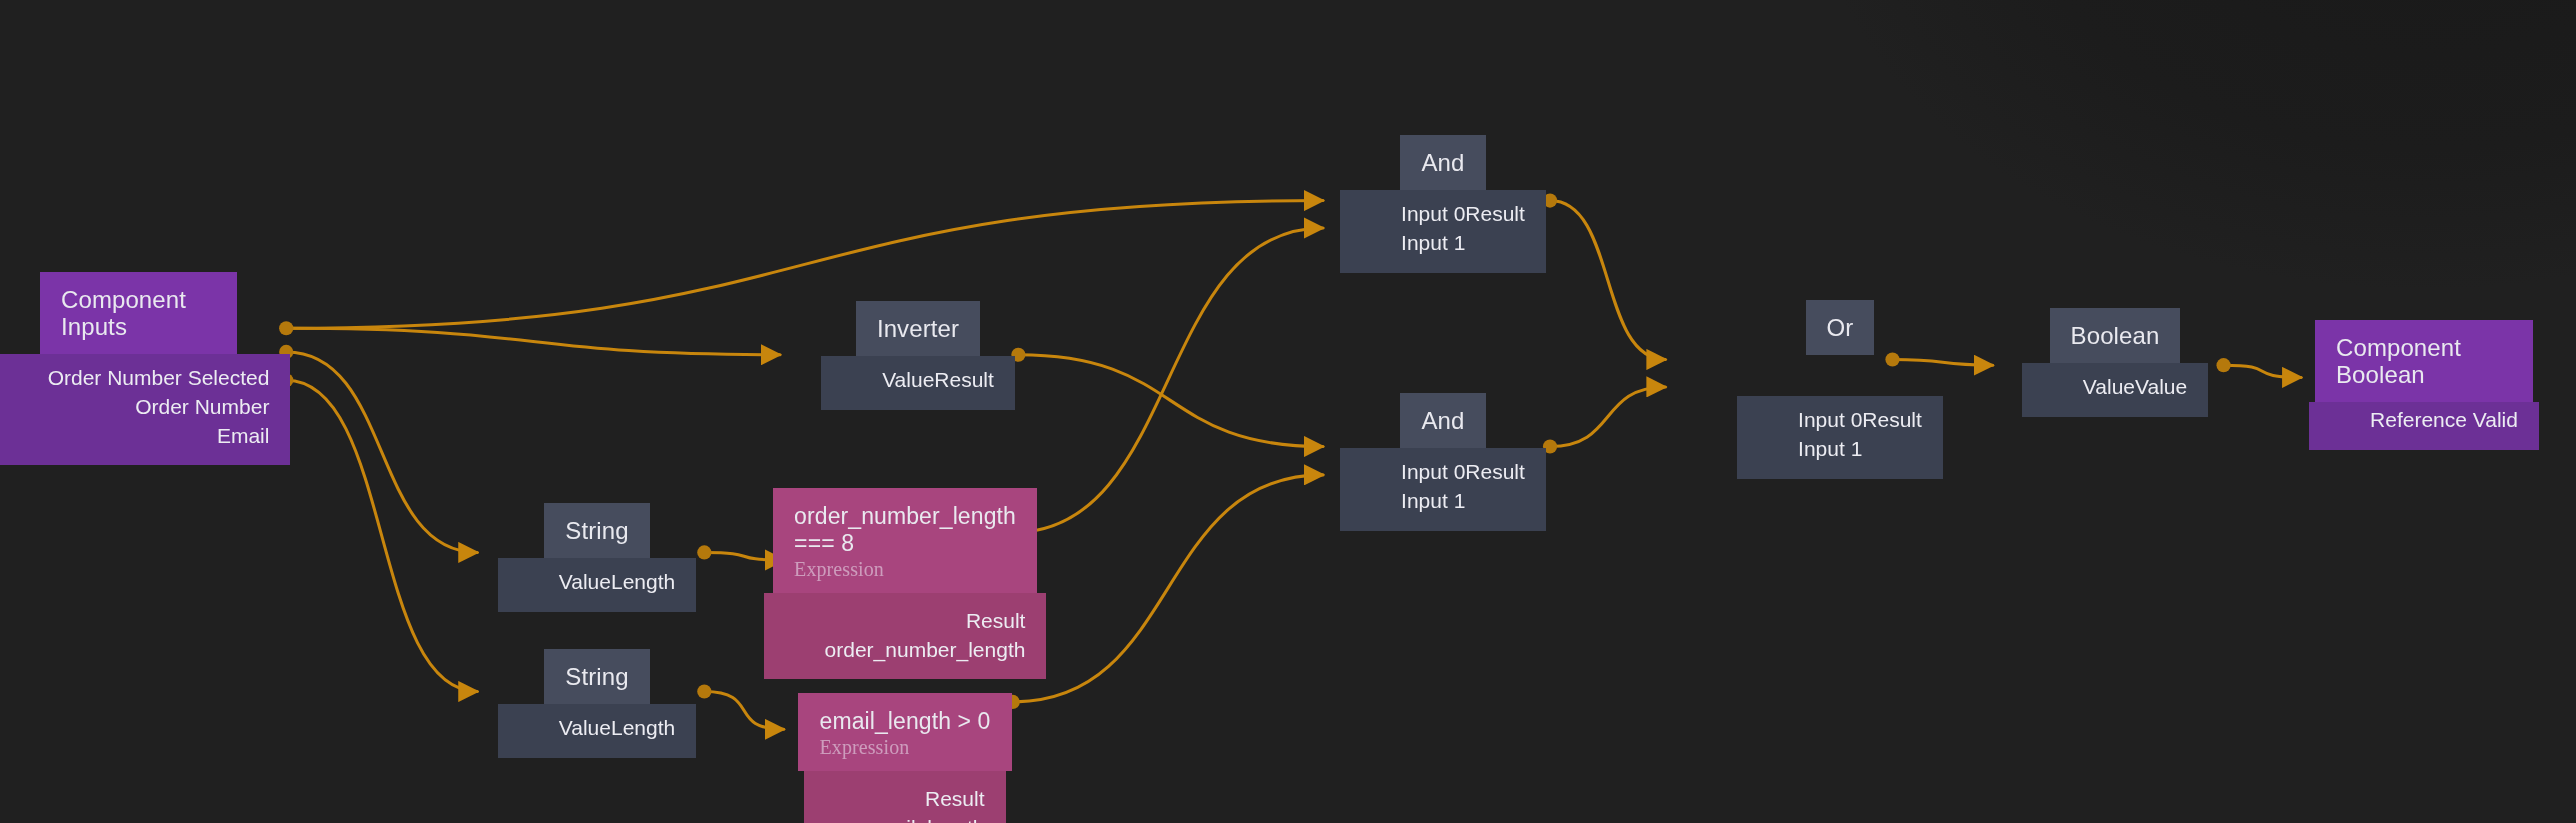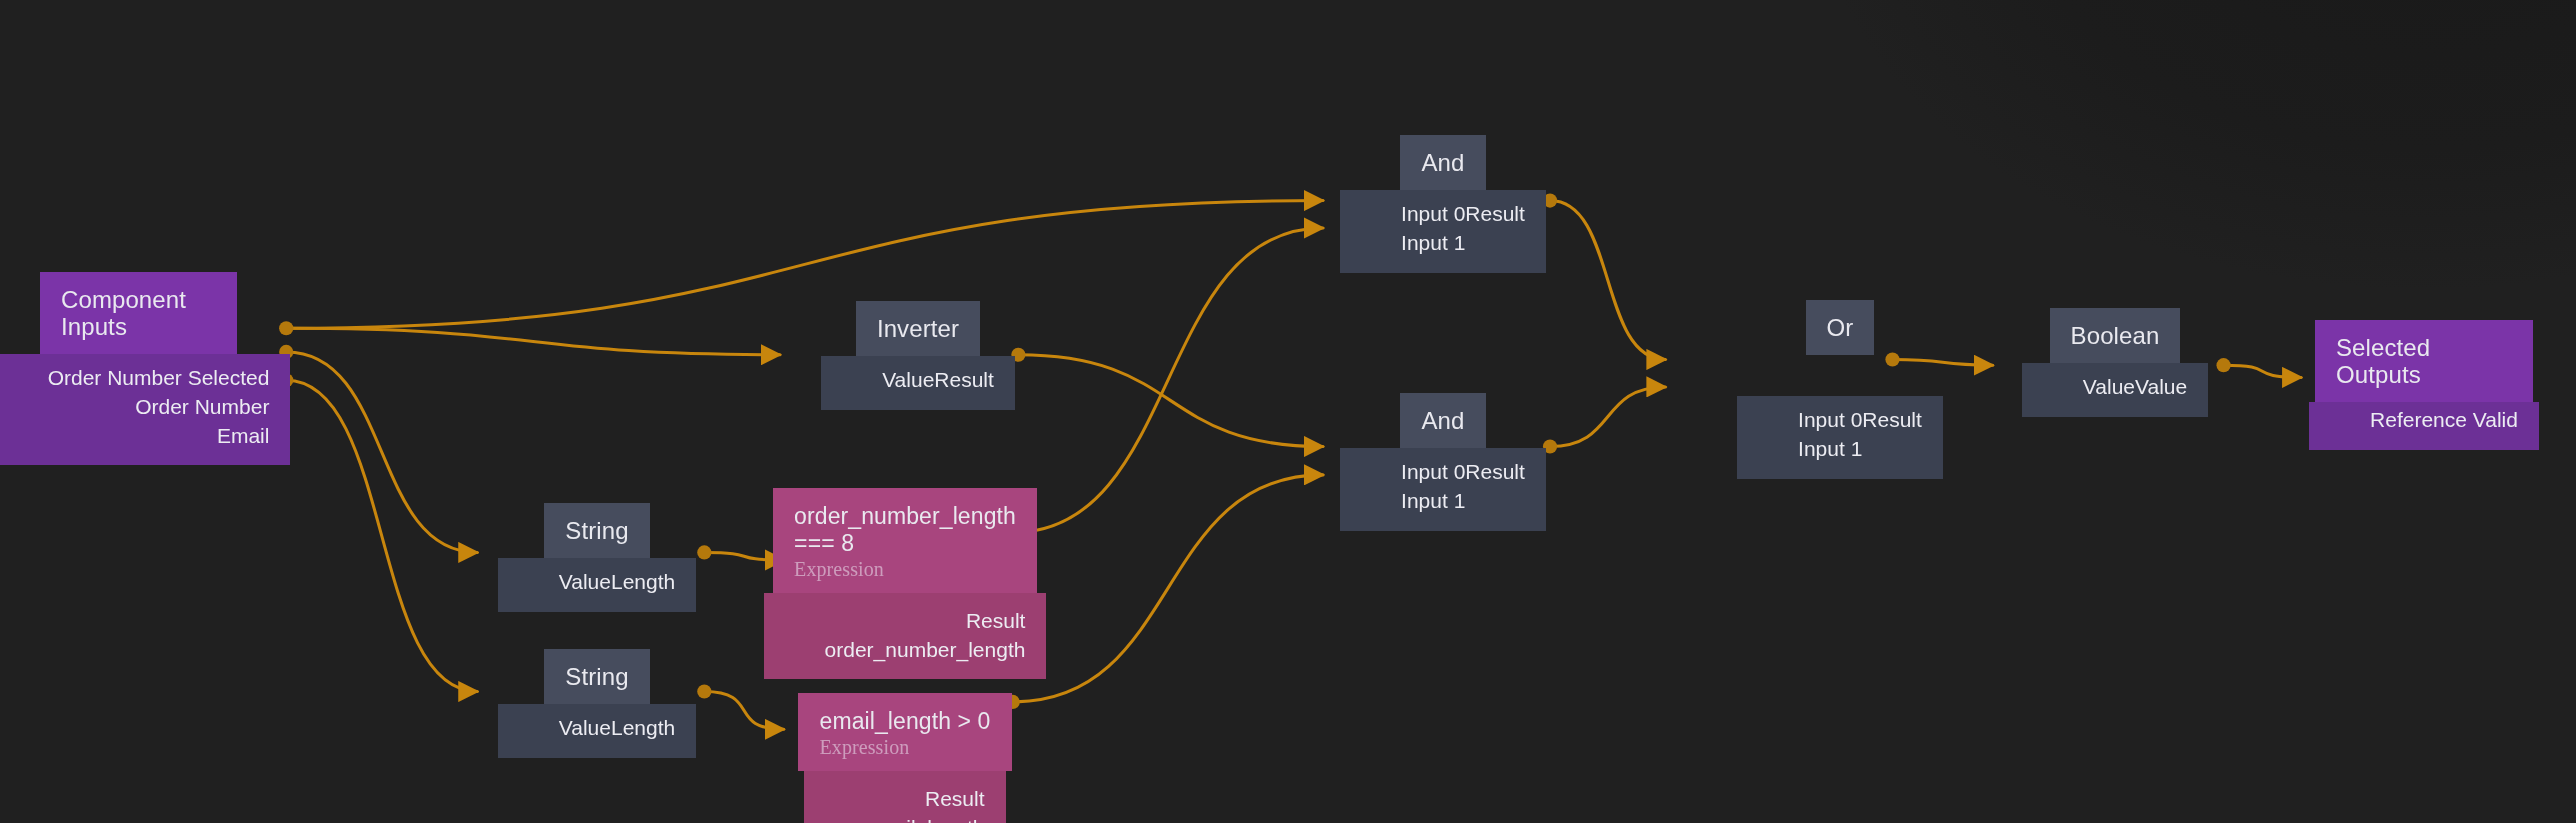--- a/index.html
+++ b/index.html
@@ -237,21 +237,21 @@
     <div class="node-header">Boolean</div>
     <div class="node-body">
       <div class="port-row">
         <span class="plabel">Value</span>
         <span class="plabel">Value</span>
       </div>
     </div>
   </div>
 
   <div class="node n-purple" style="left:2315px;top:320px;width:218px;height:83px;">
-    <div class="node-header">Selected Outputs</div>
+    <div class="node-header">Component Boolean</div>
     <div class="node-body" style="padding-top:3.8px;">
       <div class="port-row in-only">
         <span class="plabel">Reference Valid</span>
       </div>
     </div>
   </div>
 
 </div>
 
 

